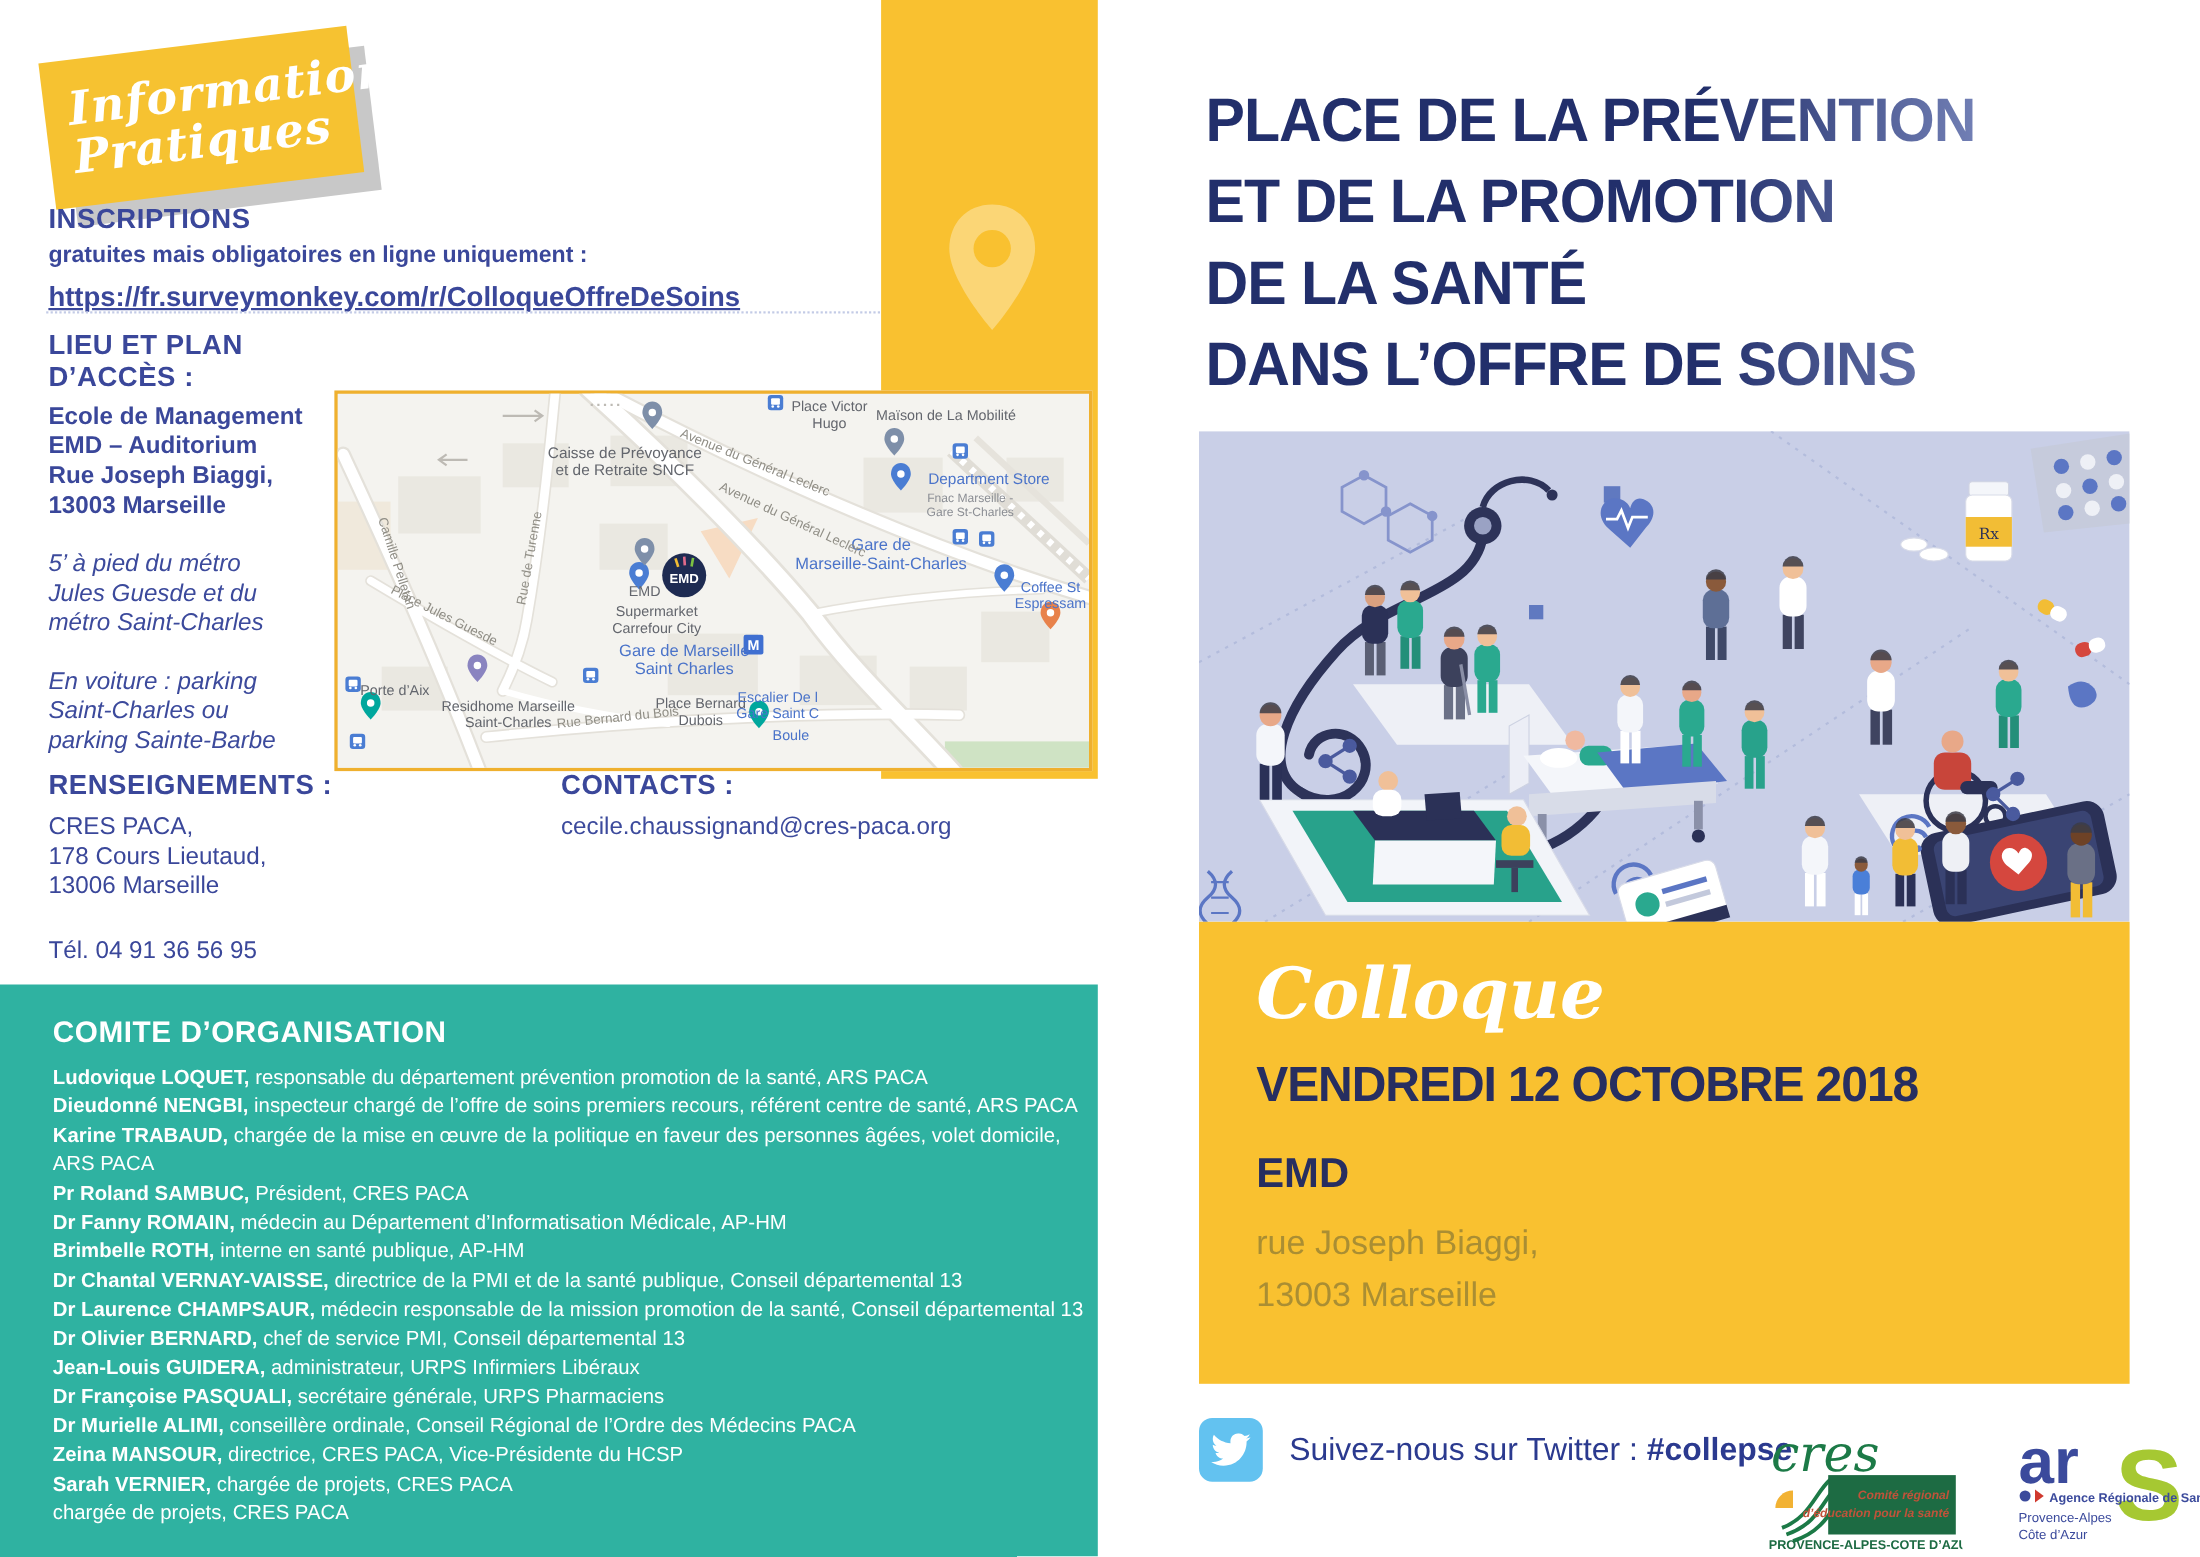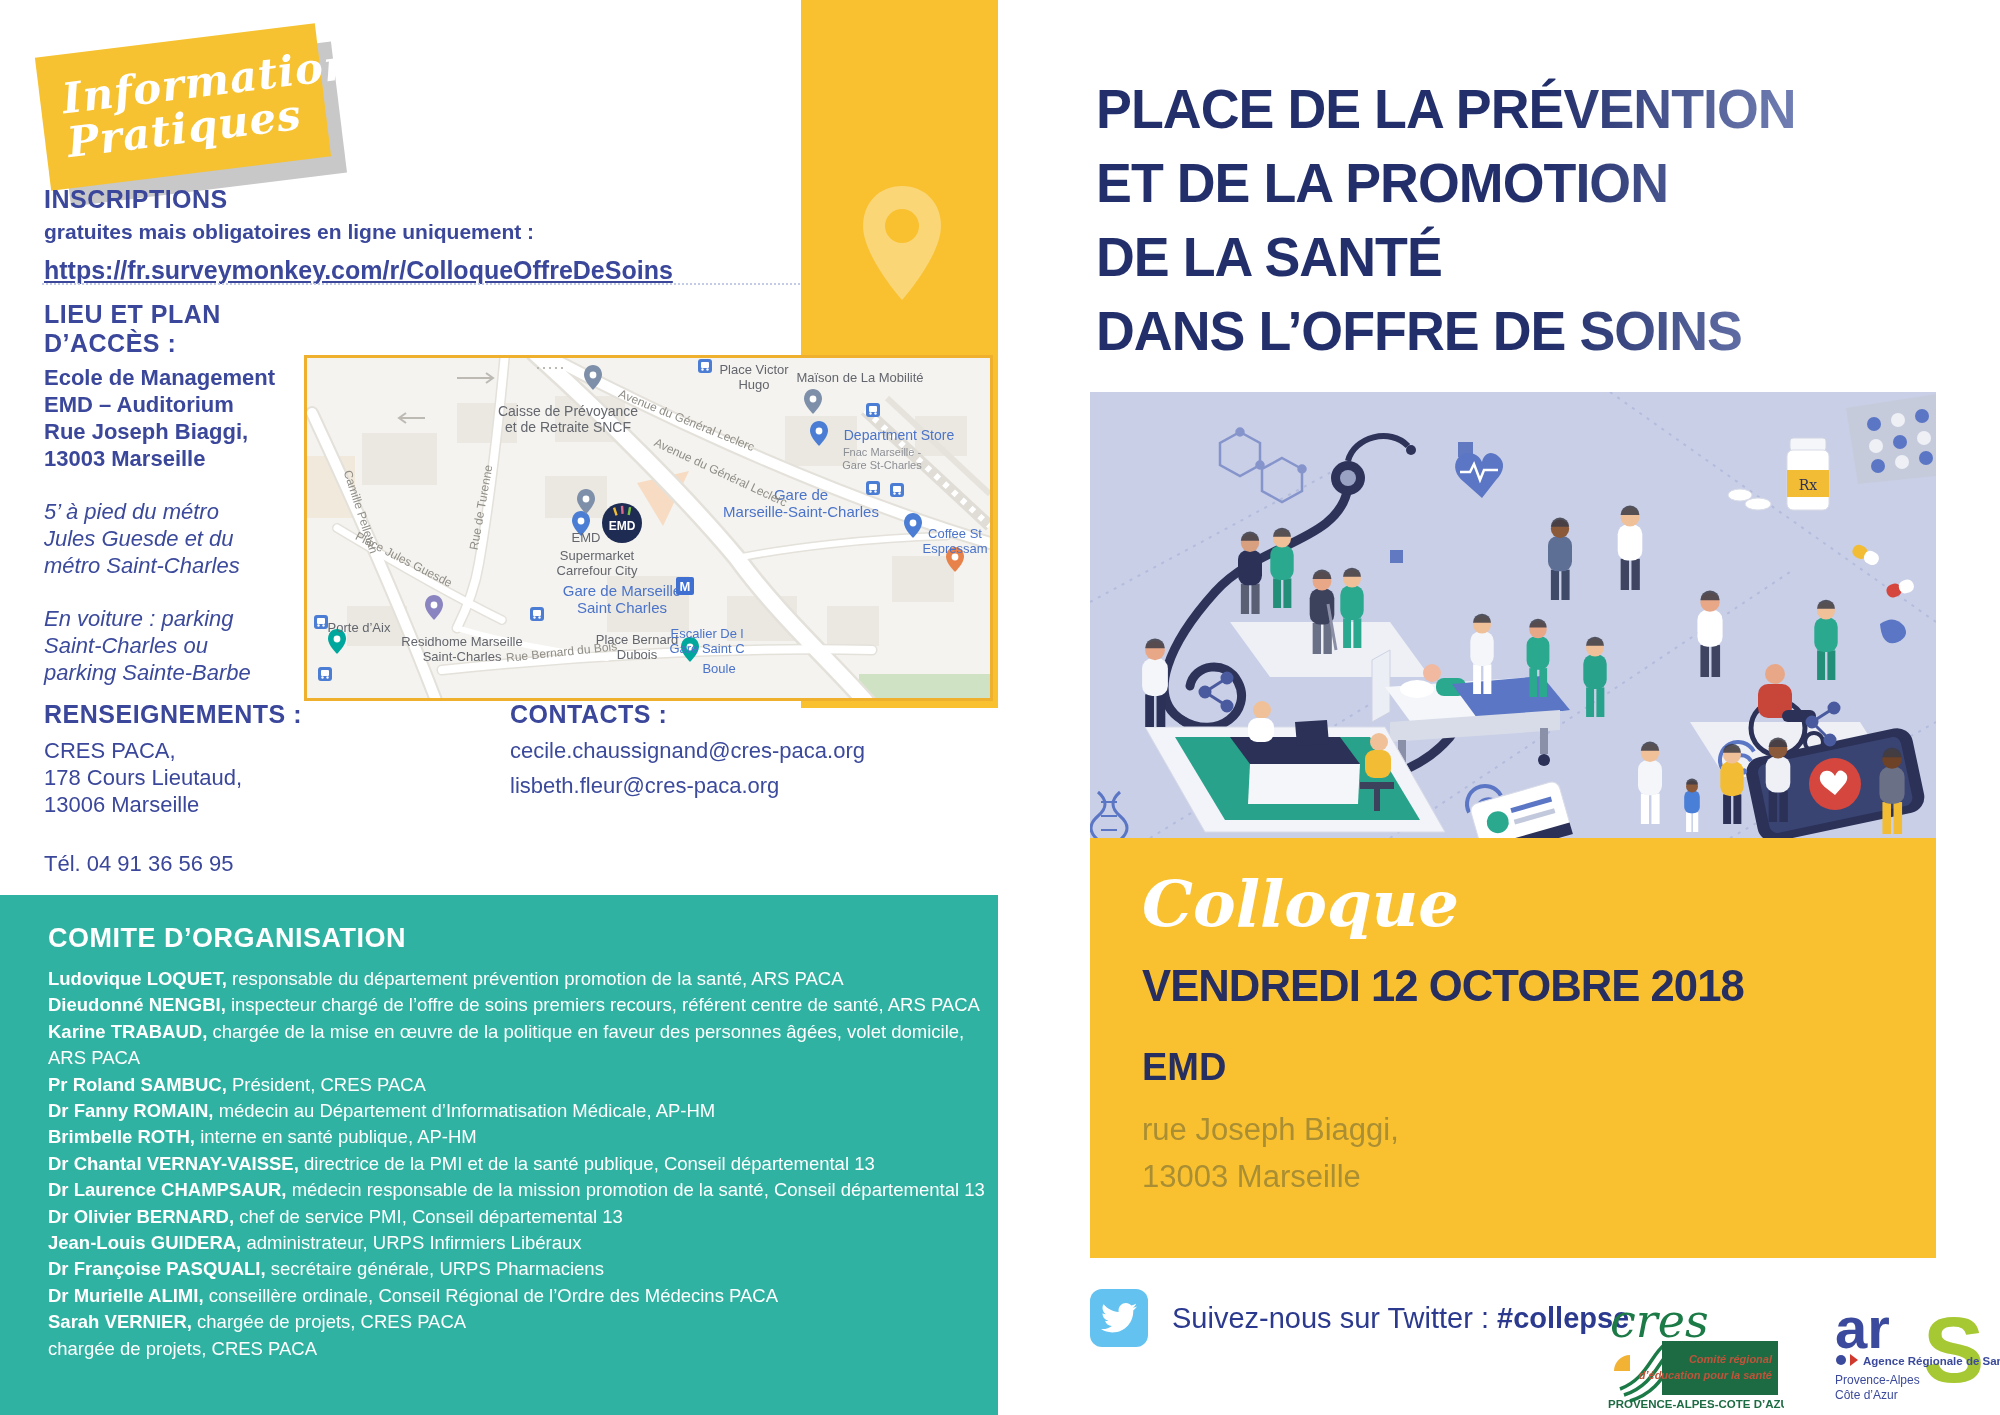--- a/index.html
+++ b/index.html
@@ -340,39 +340,39 @@
       <div class="body-line">13006 Marseille</div>
     </div>
   <div class="body-line tel">Tél. 04 91 36 56 95</div>
   <div class="body-line site">www.cres-paca.org</div>
 </div>
 
 <div class="abs contacts">
   <div class="sec-title">CONTACTS :</div>
   <div>
       <div class="email-line">cecile.chaussignand@cres-paca.org</div>
-      <div class="email-line">lisbeth.fleur@cres-paca.org</div>
     </div>
 </div>
 
 <div class="abs teal-block">
   <div class="comite-title">COMITE D’ORGANISATION</div>
   <div id="members">
       <div class="member"><b>Ludovique LOQUET, </b>responsable du département prévention promotion de la santé, ARS PACA</div>
       <div class="member"><b>Dieudonné NENGBI, </b>inspecteur chargé de l’offre de soins premiers recours, référent centre de santé, ARS PACA</div>
       <div class="member"><b>Karine TRABAUD, </b>chargée de la mise en œuvre de la politique en faveur des personnes âgées, volet domicile, ARS PACA</div>
       <div class="member"><b>Pr Roland SAMBUC, </b>Président, CRES PACA</div>
       <div class="member"><b>Dr Fanny ROMAIN, </b>médecin au Département d’Informatisation Médicale, AP-HM</div>
       <div class="member"><b>Brimbelle ROTH, </b>interne en santé publique, AP-HM</div>
       <div class="member"><b>Dr Chantal VERNAY-VAISSE, </b>directrice de la PMI et de la santé publique, Conseil départemental 13</div>
       <div class="member"><b>Dr Laurence CHAMPSAUR, </b>médecin responsable de la mission promotion de la santé, Conseil départemental 13</div>
       <div class="member"><b>Dr Olivier BERNARD, </b>chef de service PMI, Conseil départemental 13</div>
       <div class="member"><b>Jean-Louis GUIDERA, </b>administrateur, URPS Infirmiers Libéraux</div>
       <div class="member"><b>Dr Françoise PASQUALI, </b>secrétaire générale, URPS Pharmaciens</div>
       <div class="member"><b>Dr Murielle ALIMI, </b>conseillère ordinale, Conseil Régional de l’Ordre des Médecins PACA</div>
+      <div class="member"><b>Zeina MANSOUR, </b>directrice, CRES PACA, Vice-Présidente du HCSP</div>
       <div class="member"><b>Sarah VERNIER, </b>chargée de projets, CRES PACA</div>
       <div class="member">chargée de projets, CRES PACA</div>
     </div>
 </div>
 
 <div class="abs r-title">
   <div id="title-lines">
       <span class="title-line">PLACE DE LA PRÉVENTION</span>
       <span class="title-line">ET DE LA PROMOTION</span>
       <span class="title-line">DE LA SANTÉ</span>

